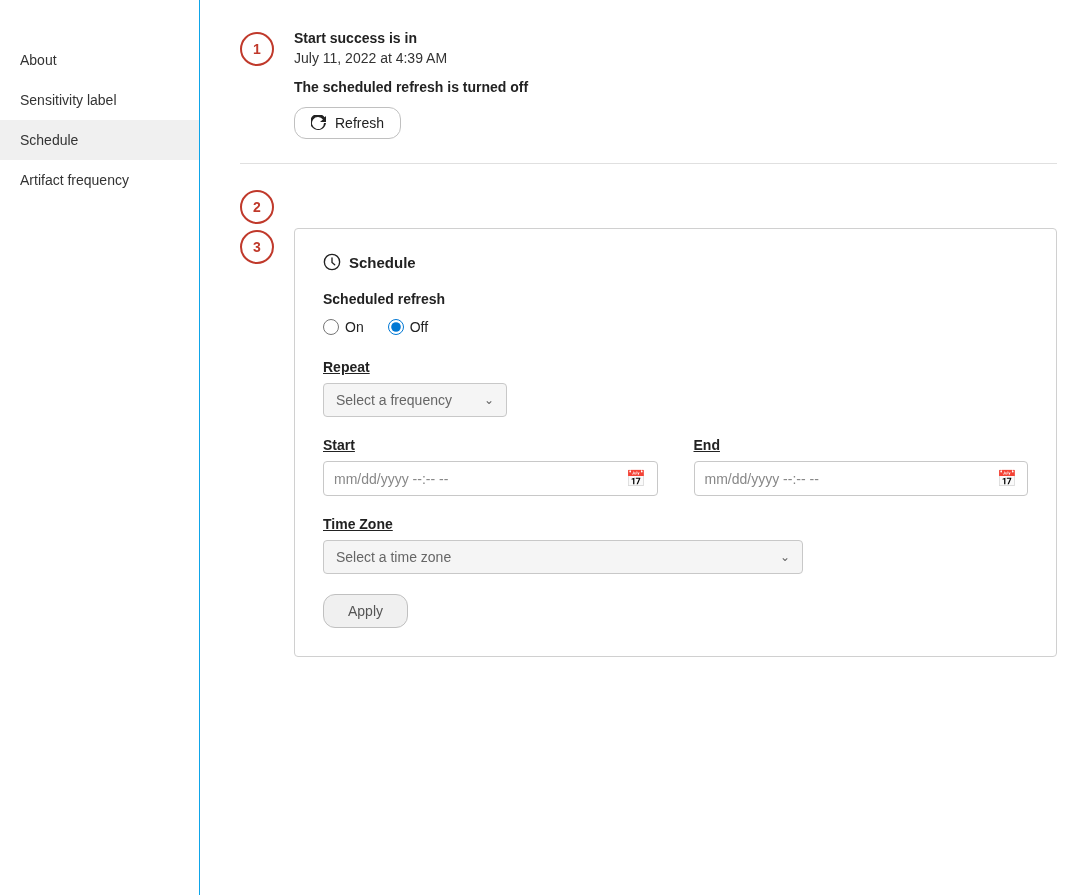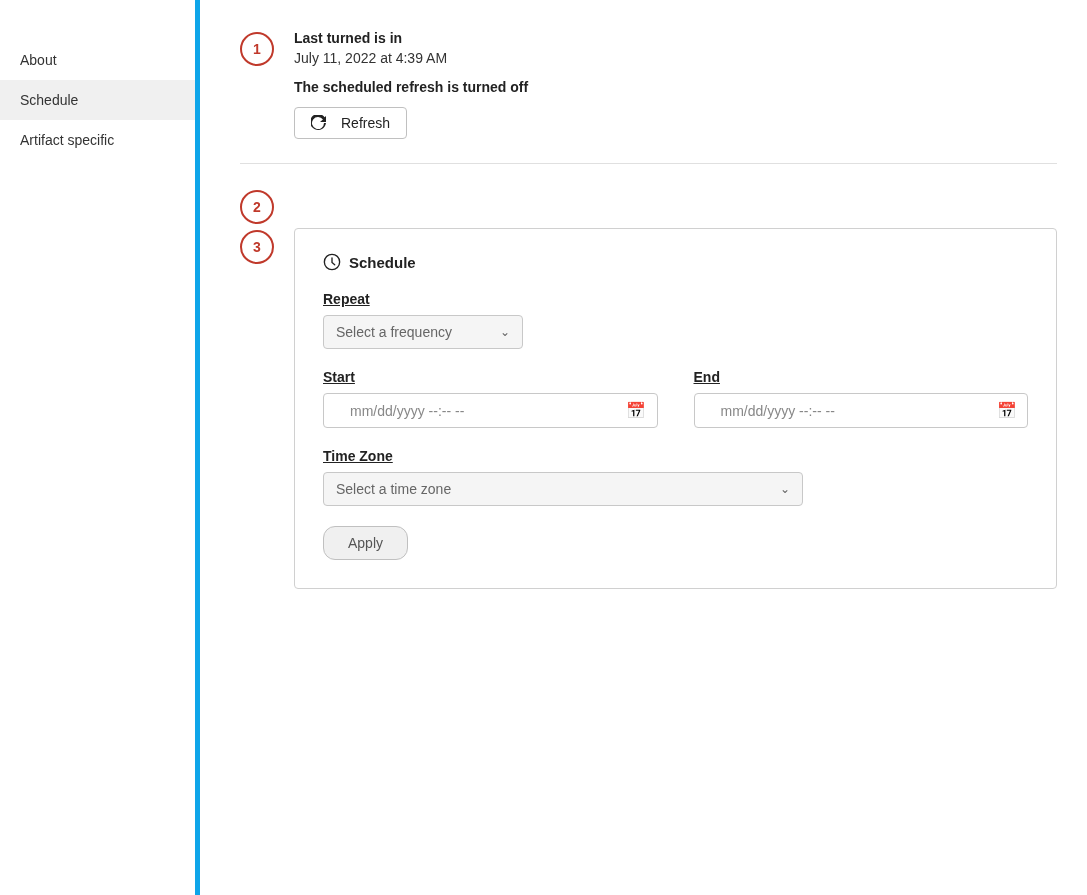--- a/index.html
+++ b/index.html
@@ -13,21 +13,21 @@
       overflow: hidden;
       display: flex;
     }
 
     
     .sidebar {
       width: 200px;
       min-width: 200px;
       padding-top: 40px;
       background: #fff;
-      border-right: 5px solid #0ea5e9;
+      border-right: 1px solid #0ea5e9;
     }
     .sidebar-item {
       padding: 12px 20px;
       cursor: pointer;
       color: #333;
       font-size: 14px;
       display: block;
     }
     .sidebar-item.active {
       background: #f0f0f0;
@@ -83,24 +83,24 @@
     }
     .refresh-status {
       font-weight: 700;
       font-size: 14px;
       margin-top: 10px;
       margin-bottom: 12px;
     }
     .refresh-button {
       display: inline-flex;
       align-items: center;
-      gap: 14px;
+      gap: 8px;
       padding: 7px 16px;
       border: 1px solid #c0c0c0;
-      border-radius: 4px;
+      border-radius: 12px;
       background: #fff;
       cursor: pointer;
       font-size: 14px;
       color: #222;
     }
 
     
     .divider {
       border: none;
       border-top: 1px solid #e0e0e0;
@@ -174,21 +174,21 @@
       display: flex;
       align-items: center;
       justify-content: space-between;
       padding: 8px 12px;
       border: 1px solid #c8c8c8;
       border-radius: 4px;
       background: #f5f5f5;
       cursor: pointer;
       font-size: 14px;
       color: #666;
-      width: 200px;
+      width: 184px;
     }
 
     .select-dropdown-full {
       width: 100%;
       max-width: 480px;
       gap: 20px;
     }
 
     
     .date-row {
@@ -207,21 +207,20 @@
       border: 1px solid #c8c8c8;
       border-radius: 4px;
       background: #fff;
       padding: 7px 10px;
     }
 
     .date-input-text {
       flex: 1;
       font-size: 14px;
       color: #888;
-      margin-left: 16px;
     }
 
     .calendar-icon {
       color: #555;
       font-size: 16px;
       cursor: pointer;
     }
 
     
     .apply-button {
@@ -232,30 +231,31 @@
       cursor: pointer;
       font-size: 14px;
       color: #555;
     }
   </style>
 </head>
 <body>
 
 <nav class="sidebar">
   <div class="sidebar-item">About</div>
+  <div class="sidebar-item">Sensitivity label</div>
   <div class="sidebar-item active">Schedule</div>
-  <div class="sidebar-item">Artifact specific</div>
+  <div class="sidebar-item">Artifact frequency</div>
 </nav>
 
 <main class="main">
 
   <div class="step-row">
     <div class="step-indicator">1</div>
     <div class="step-content">
-      <div class="last-success-title">Last turned is in</div>
+      <div class="last-success-title">Start success is in</div>
       <div class="last-success-detail">July 11, 2022 at 4:39 AM</div>
       <div class="refresh-status">The scheduled refresh is turned off</div>
       <button class="refresh-button">
         <svg width="16" height="16" viewBox="0 0 16 16" fill="none" xmlns="http://www.w3.org/2000/svg">
           <path d="M13.65 2.35A8 8 0 1 0 15 8h-2a6 6 0 1 1-1.06-3.39L9 7h6V1l-1.35 1.35z" fill="#222"></path>
         </svg>
         <span>Refresh</span>
       </button>
     </div>
   </div>
@@ -275,20 +275,33 @@
         
         <div class="schedule-card-title">
           <svg class="clock-icon-svg" viewBox="0 0 20 20" fill="none" xmlns="http://www.w3.org/2000/svg">
             <circle cx="10" cy="10" r="8.5" stroke="#222" stroke-width="1.5"></circle>
             <path d="M10 5.5V10.5L13 13" stroke="#222" stroke-width="1.5" stroke-linecap="round"></path>
           </svg>
           <span>Schedule</span>
         </div>
 
         
+        <div class="field-group">
+          <div class="section-label">Scheduled refresh</div>
+          <div class="radio-group">
+            <label class="radio-option">
+              <input type="radio" name="refresh_toggle" style="">
+              <span>On</span>
+            </label>
+            <label class="radio-option">
+              <input type="radio" name="refresh_toggle" checked="" style="">
+              <span>Off</span>
+            </label>
+          </div>
+        </div>
 
         
         <div class="field-group">
           <div class="field-label">Repeat</div>
           <div class="select-dropdown">
             <span>Select a frequency</span>
             <span style="font-size:12px;">⌄</span>
           </div>
         </div>
 

